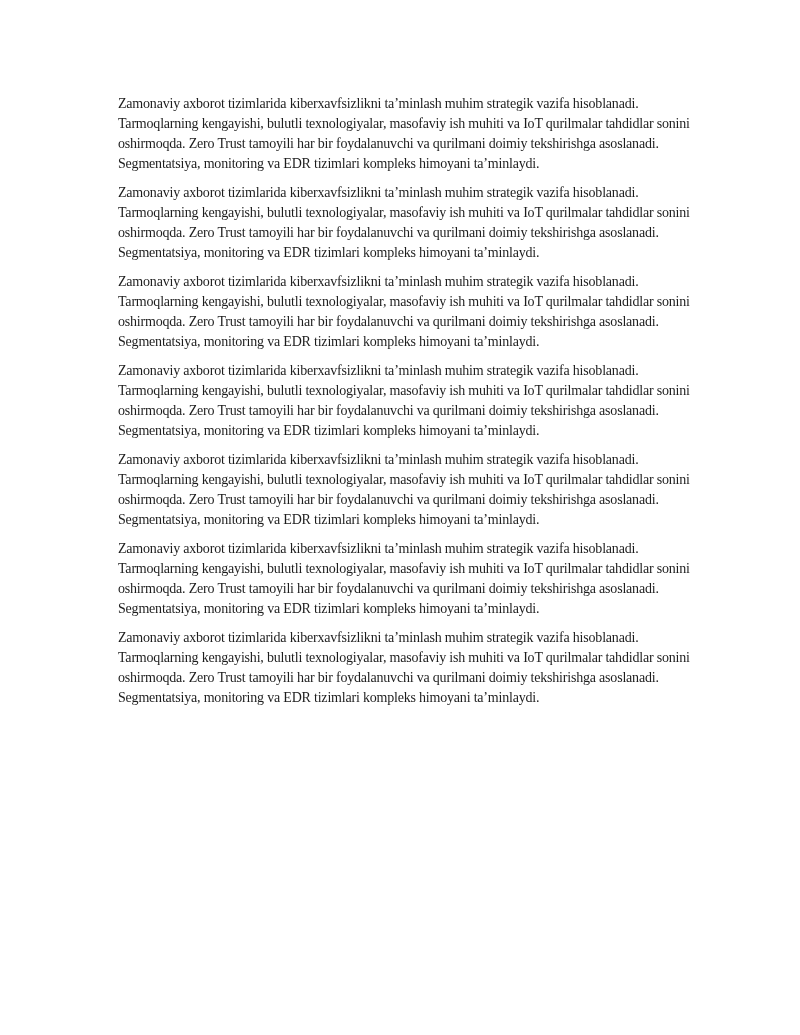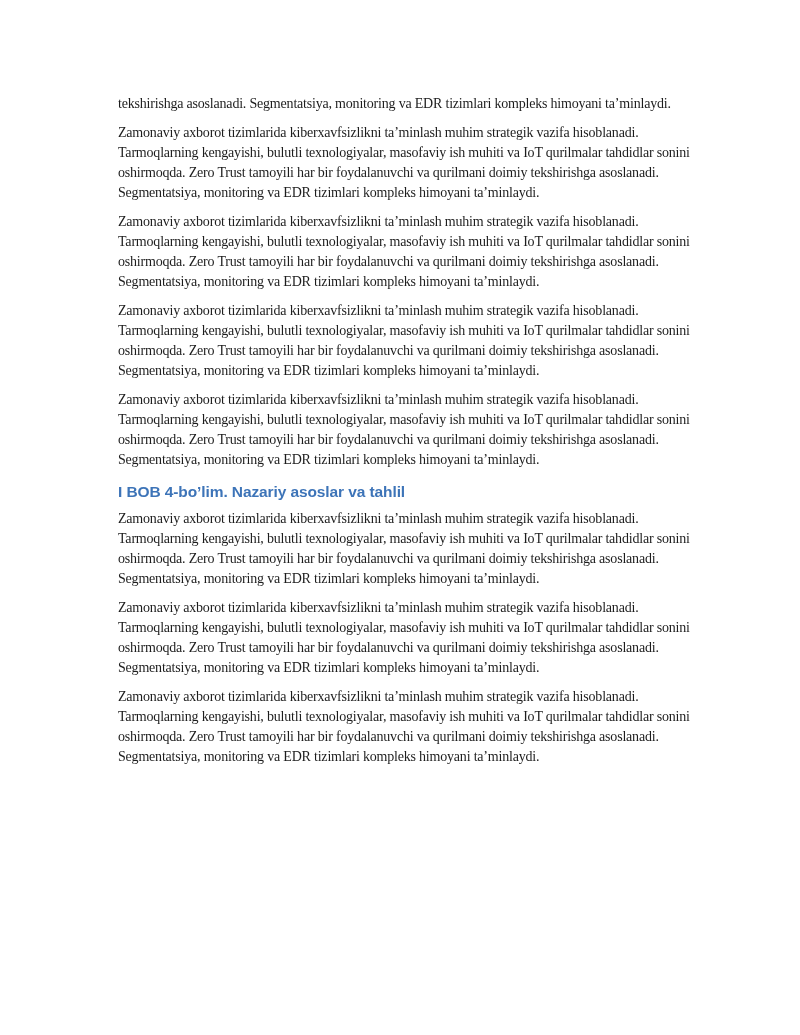--- a/index.html
+++ b/index.html
@@ -44,23 +44,21 @@
     color: var(--heading-color);
     margin: 12px 0 7px 0;
     line-height: 20px;
   }
 </style>
 </head>
 <body>
 
 <div class="doc-page">
   <div class="doc-body">
-      <p class="doc-paragraph">tekshirishga asoslanadi. Segmentatsiya, monitoring va EDR tizimlari kompleks himoyani ta’minlaydi.</p>
       <p class="doc-paragraph">Zamonaviy axborot tizimlarida kiberxavfsizlikni ta’minlash muhim strategik vazifa hisoblanadi. Tarmoqlarning kengayishi, bulutli texnologiyalar, masofaviy ish muhiti va IoT qurilmalar tahdidlar sonini oshirmoqda. Zero Trust tamoyili har bir foydalanuvchi va qurilmani doimiy tekshirishga asoslanadi. Segmentatsiya, monitoring va EDR tizimlari kompleks himoyani ta’minlaydi.</p>
       <p class="doc-paragraph">Zamonaviy axborot tizimlarida kiberxavfsizlikni ta’minlash muhim strategik vazifa hisoblanadi. Tarmoqlarning kengayishi, bulutli texnologiyalar, masofaviy ish muhiti va IoT qurilmalar tahdidlar sonini oshirmoqda. Zero Trust tamoyili har bir foydalanuvchi va qurilmani doimiy tekshirishga asoslanadi. Segmentatsiya, monitoring va EDR tizimlari kompleks himoyani ta’minlaydi.</p>
       <p class="doc-paragraph">Zamonaviy axborot tizimlarida kiberxavfsizlikni ta’minlash muhim strategik vazifa hisoblanadi. Tarmoqlarning kengayishi, bulutli texnologiyalar, masofaviy ish muhiti va IoT qurilmalar tahdidlar sonini oshirmoqda. Zero Trust tamoyili har bir foydalanuvchi va qurilmani doimiy tekshirishga asoslanadi. Segmentatsiya, monitoring va EDR tizimlari kompleks himoyani ta’minlaydi.</p>
       <p class="doc-paragraph">Zamonaviy axborot tizimlarida kiberxavfsizlikni ta’minlash muhim strategik vazifa hisoblanadi. Tarmoqlarning kengayishi, bulutli texnologiyalar, masofaviy ish muhiti va IoT qurilmalar tahdidlar sonini oshirmoqda. Zero Trust tamoyili har bir foydalanuvchi va qurilmani doimiy tekshirishga asoslanadi. Segmentatsiya, monitoring va EDR tizimlari kompleks himoyani ta’minlaydi.</p>
-      <h2 class="doc-heading">I BOB 4-bo’lim. Nazariy asoslar va tahlil</h2>
       <p class="doc-paragraph">Zamonaviy axborot tizimlarida kiberxavfsizlikni ta’minlash muhim strategik vazifa hisoblanadi. Tarmoqlarning kengayishi, bulutli texnologiyalar, masofaviy ish muhiti va IoT qurilmalar tahdidlar sonini oshirmoqda. Zero Trust tamoyili har bir foydalanuvchi va qurilmani doimiy tekshirishga asoslanadi. Segmentatsiya, monitoring va EDR tizimlari kompleks himoyani ta’minlaydi.</p>
       <p class="doc-paragraph">Zamonaviy axborot tizimlarida kiberxavfsizlikni ta’minlash muhim strategik vazifa hisoblanadi. Tarmoqlarning kengayishi, bulutli texnologiyalar, masofaviy ish muhiti va IoT qurilmalar tahdidlar sonini oshirmoqda. Zero Trust tamoyili har bir foydalanuvchi va qurilmani doimiy tekshirishga asoslanadi. Segmentatsiya, monitoring va EDR tizimlari kompleks himoyani ta’minlaydi.</p>
       <p class="doc-paragraph">Zamonaviy axborot tizimlarida kiberxavfsizlikni ta’minlash muhim strategik vazifa hisoblanadi. Tarmoqlarning kengayishi, bulutli texnologiyalar, masofaviy ish muhiti va IoT qurilmalar tahdidlar sonini oshirmoqda. Zero Trust tamoyili har bir foydalanuvchi va qurilmani doimiy tekshirishga asoslanadi. Segmentatsiya, monitoring va EDR tizimlari kompleks himoyani ta’minlaydi.</p>
     </div>
 </div>
 
 </body></html>

